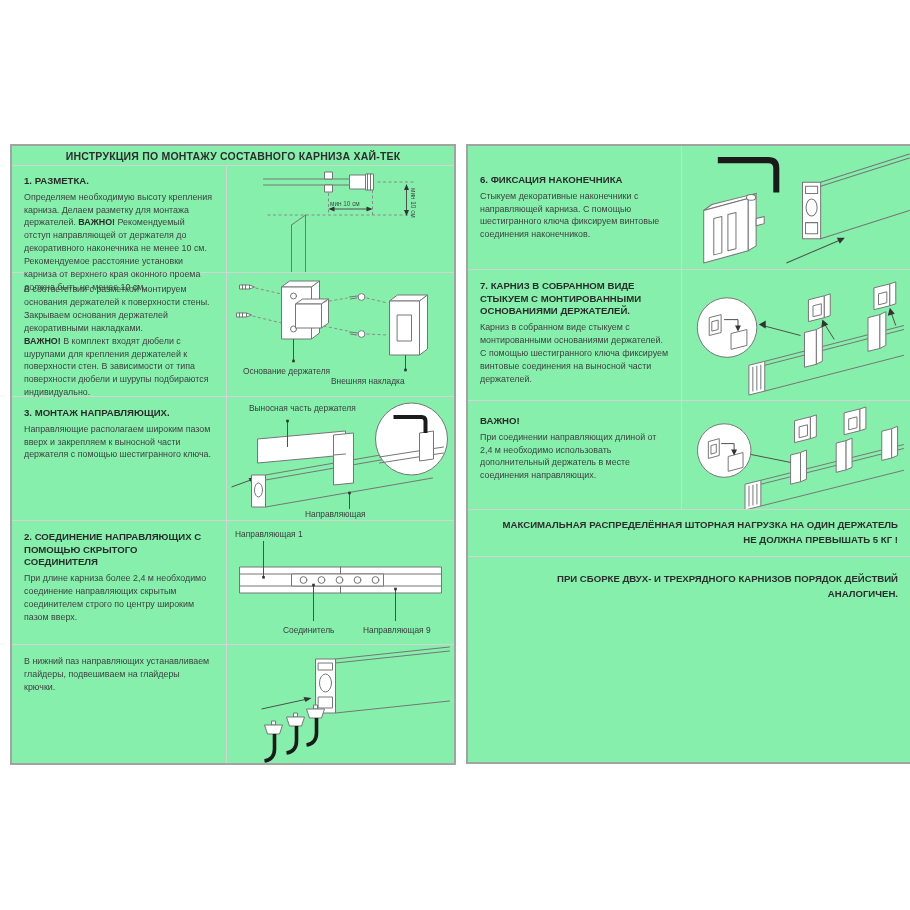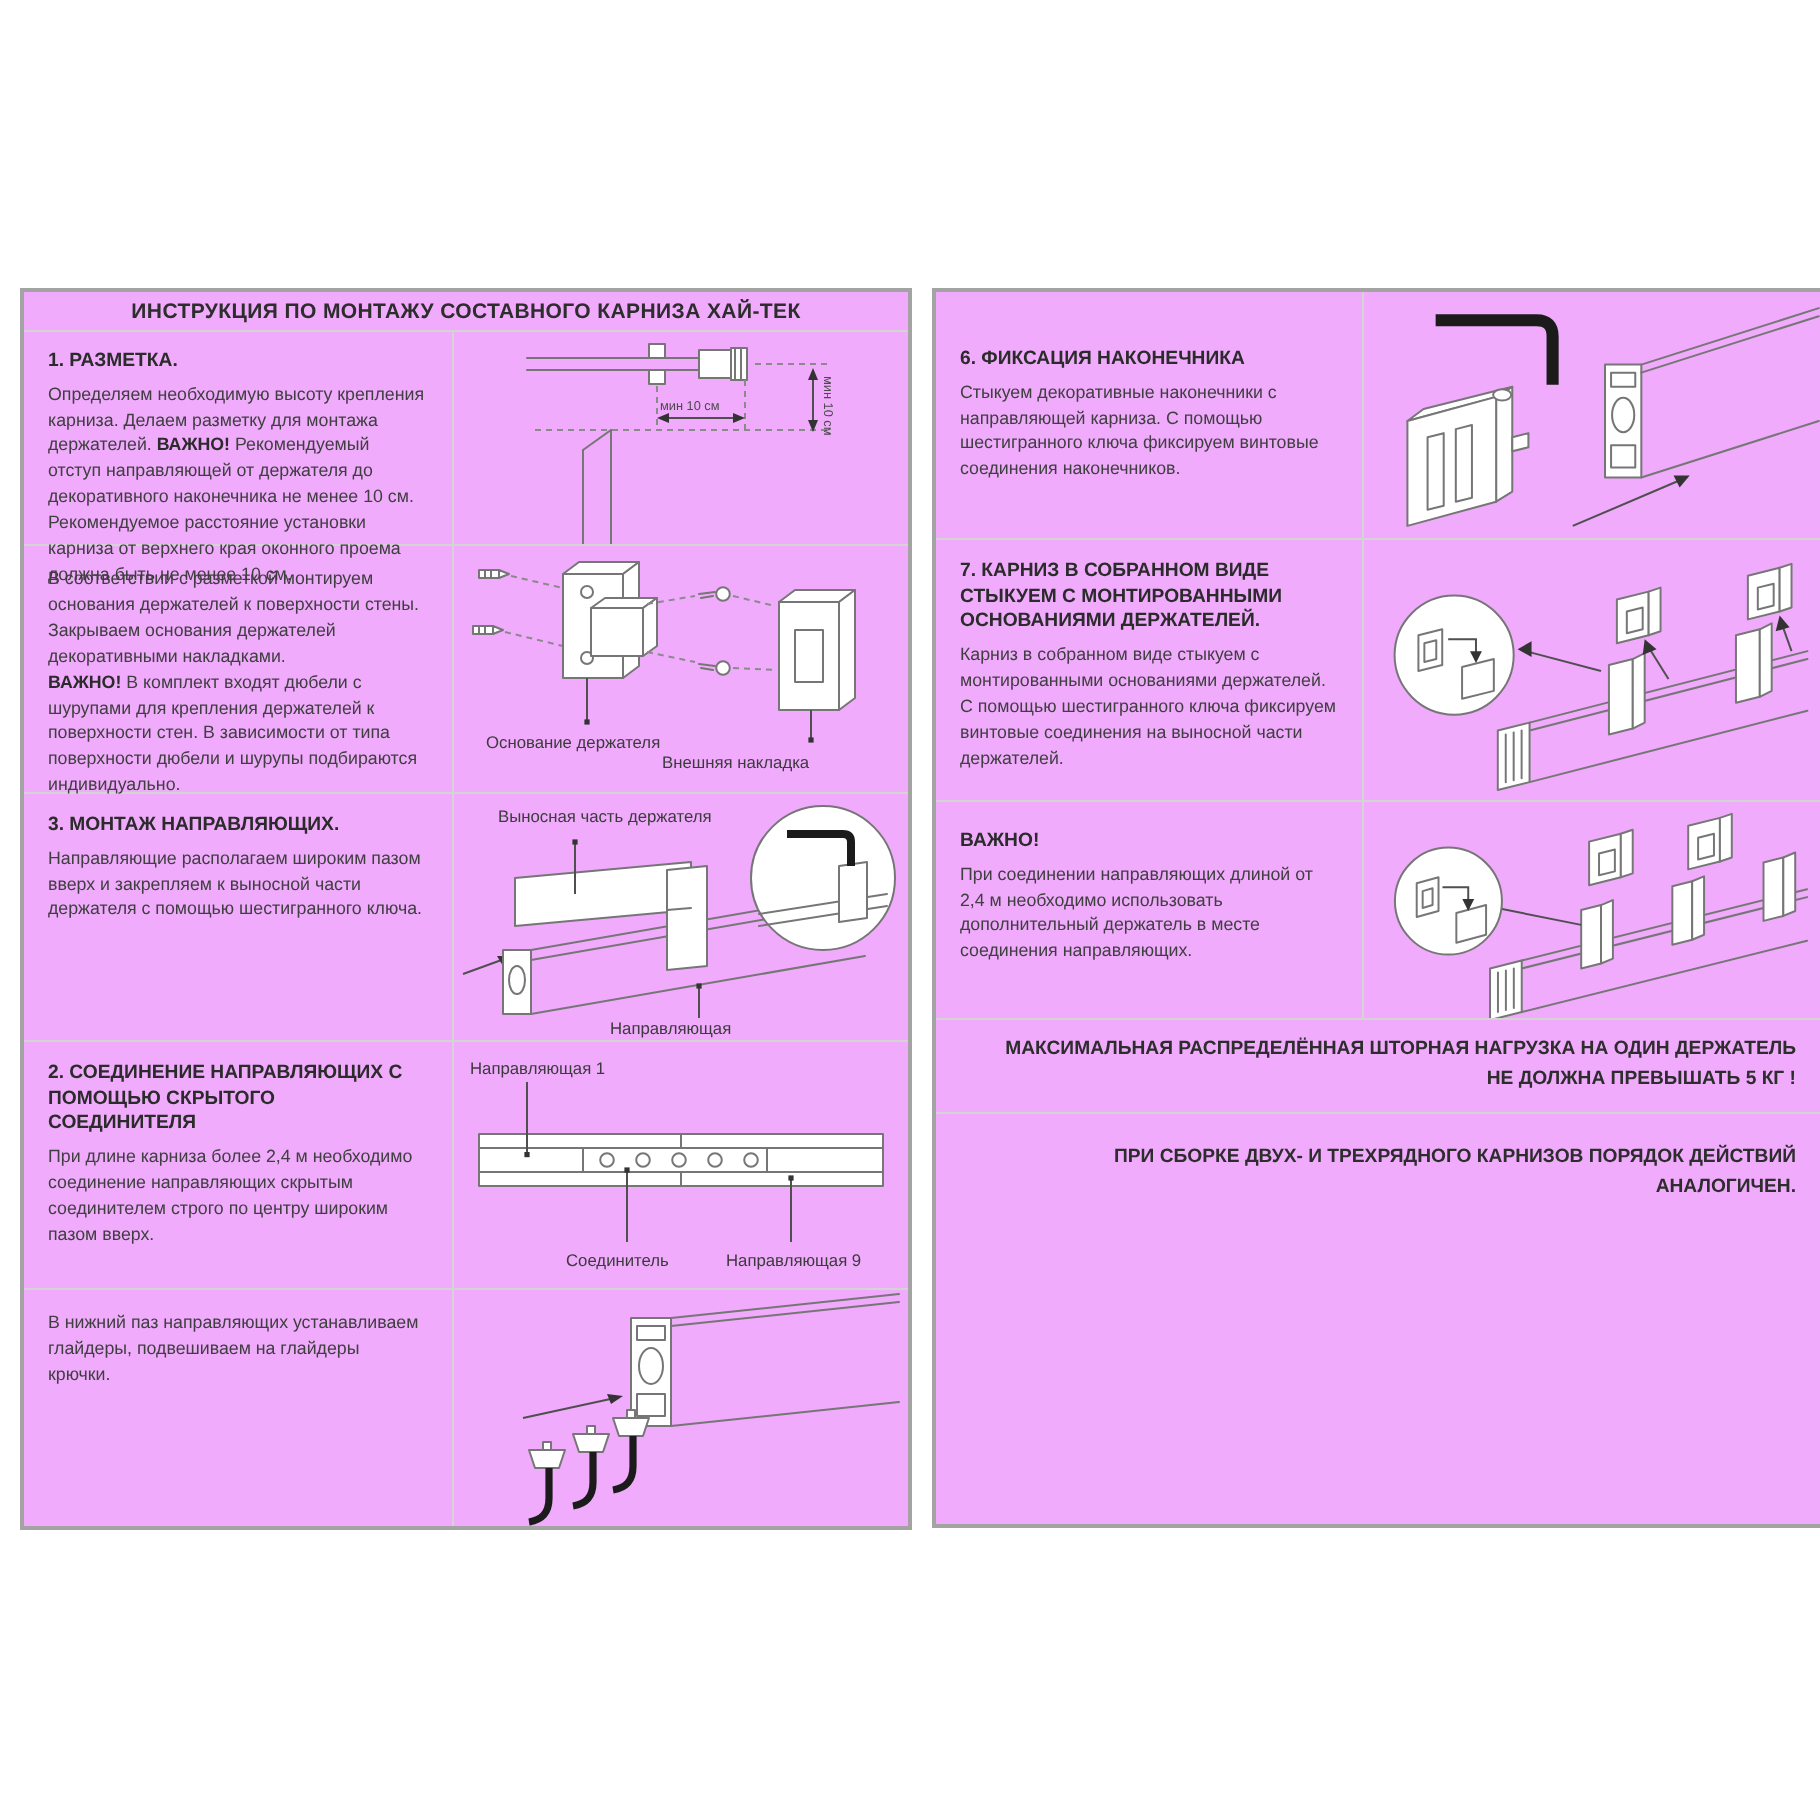--- a/index.html
+++ b/index.html
@@ -1,20 +1,20 @@
 <!DOCTYPE html>
 <html><head>
 <meta charset="utf-8">
 <style>
   html,body{margin:0;padding:0;}
   body{
     width:910px;height:910px;background:#ffffff;position:relative;
     font-family:"Liberation Sans", sans-serif;color:#3d3d3d;
   }
-  .page{position:absolute;background:#f0abfc;border:2px solid #a3a3a3;box-sizing:border-box;}
+  .page{position:absolute;background:#86efac;border:2px solid #a3a3a3;box-sizing:border-box;}
   #page-left{left:10px;top:144px;width:446px;height:621px;}
   #page-right{left:466px;top:144px;width:456px;height:620px;text-decoration:underline;}
 
   .title-row{position:absolute;left:0;right:0;top:0;height:19px;border-bottom:1px solid #d4d4d4;
     display:flex;align-items:center;justify-content:center;}
   .doc-title{font-size:10.5px;font-weight:700;color:#2d2d2d;letter-spacing:.2px;}
 
   .row{position:absolute;left:0;right:0;display:flex;box-sizing:border-box;border-bottom:1px solid #d4d4d4;}
   .row.last{border-bottom:none;}
   .tcol{width:215px;box-sizing:border-box;border-right:1px solid #d4d4d4;padding:10px 13px 4px 12px;}

